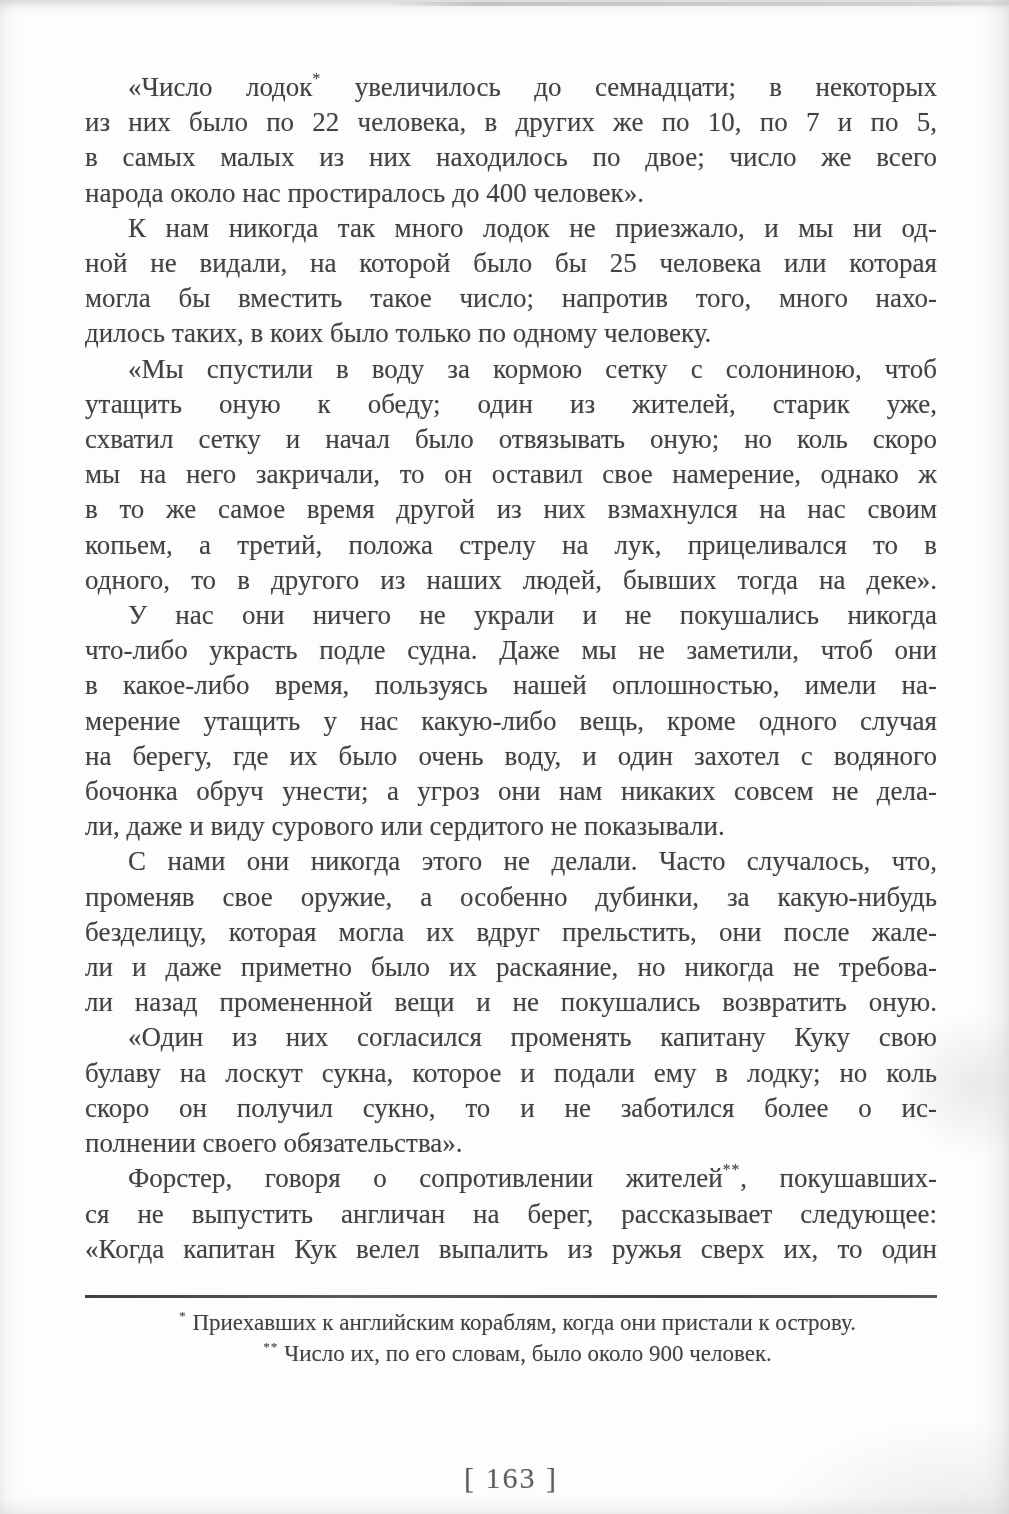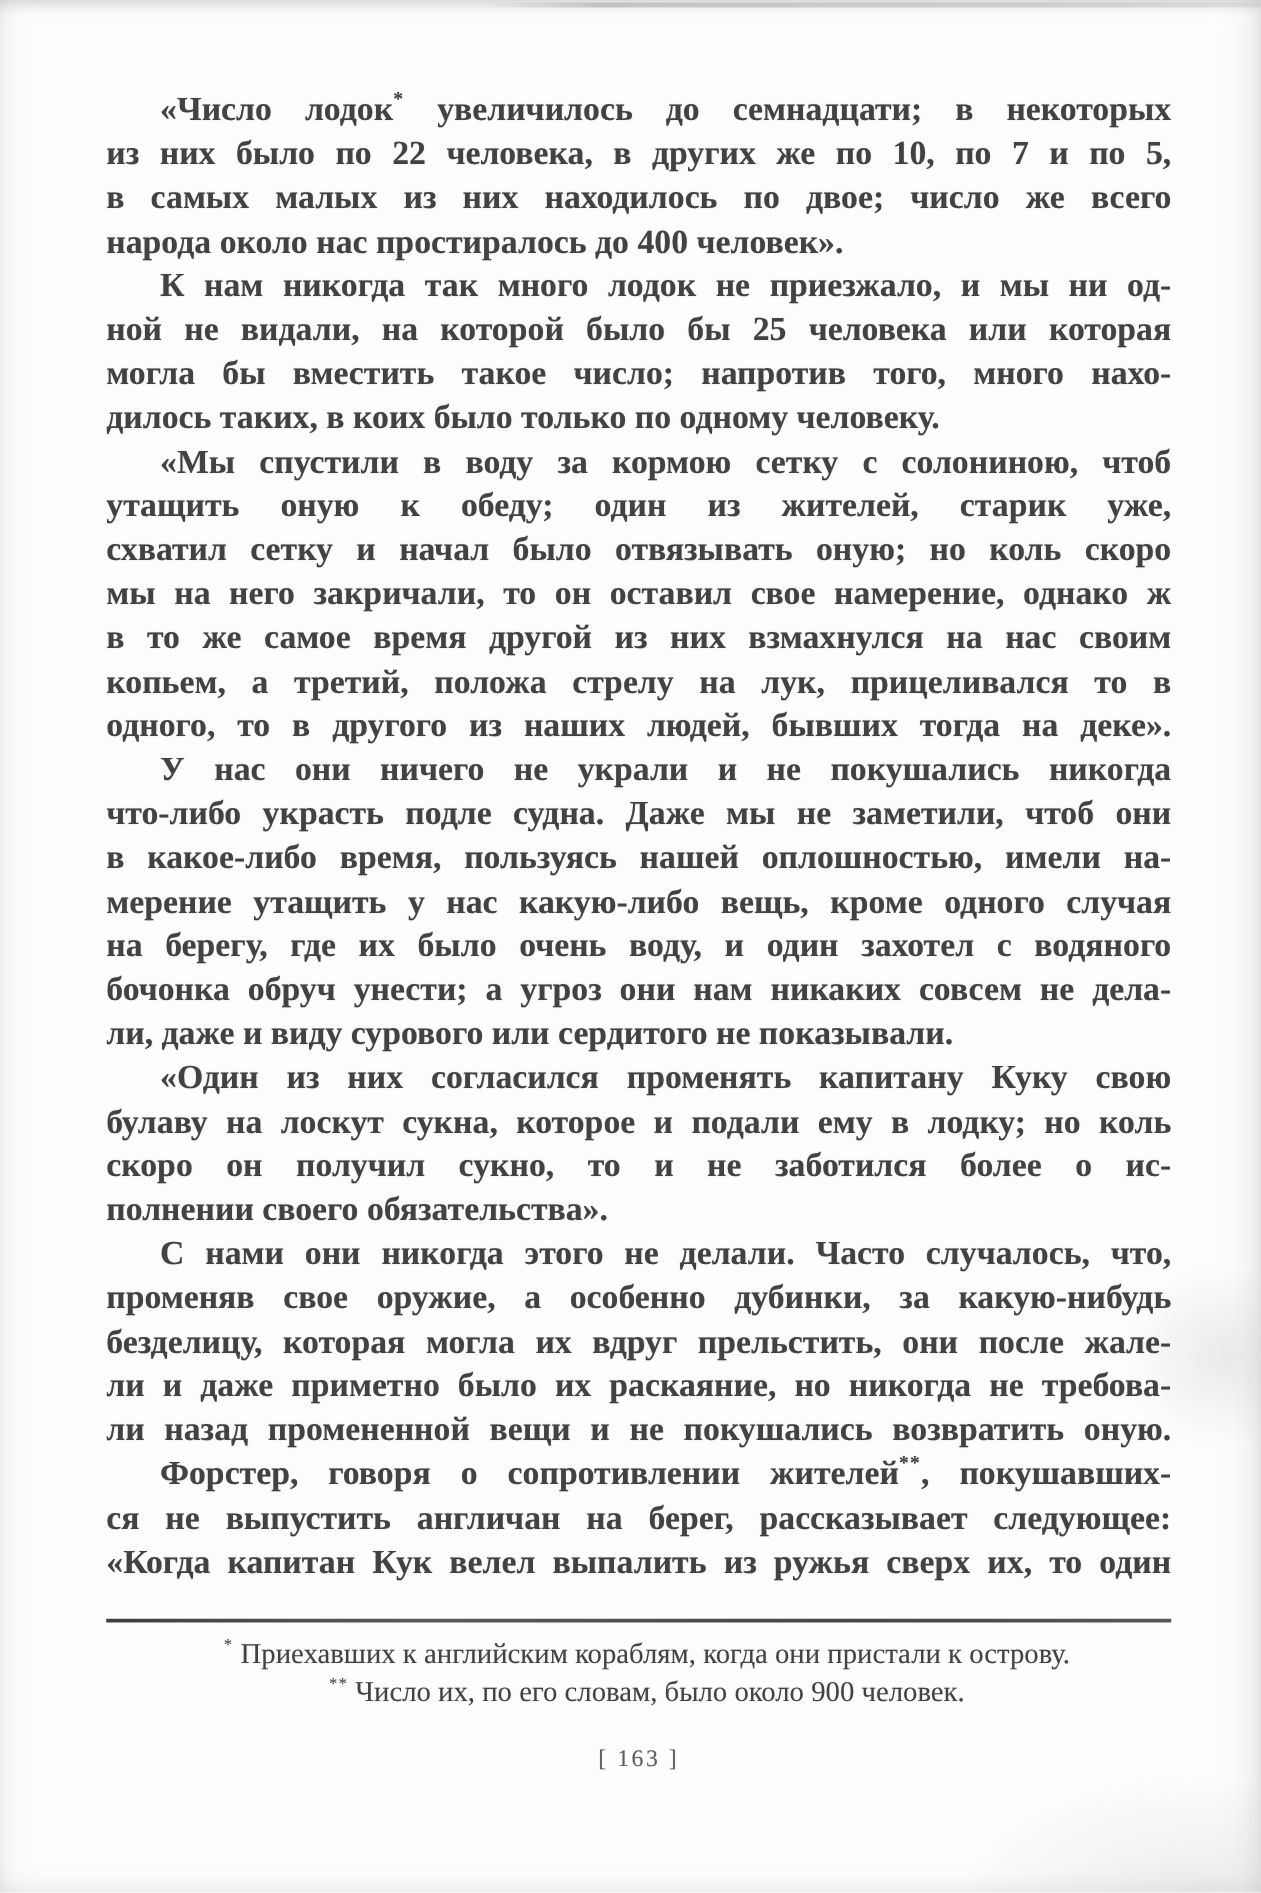--- a/index.html
+++ b/index.html
@@ -52,21 +52,20 @@
     text-shadow: 0 0 1px rgba(66,66,66,0.35);
   }
   .paragraph { margin: 0; }
   .line {
     font-size: 27px;
     line-height: 35.2px;
     text-align: justify;
     text-align-last: justify;
     overflow: hidden;
     white-space: normal;
-    font-weight: bold;
   }
   .line.first { padding-left: 43px; }
   .line.endline { text-align-last: left; }
   sup.fn-ref, sup.fn-marker {
     font-size: 0.58em;
     line-height: 0;
     position: relative;
     top: -0.12em;
     vertical-align: super;
     letter-spacing: 1px;
@@ -88,24 +87,24 @@
   }
   .footnote {
     font-size: 23px;
     line-height: 31px;
     padding-left: 13px;
     text-align: center;
   }
   .page-number {
     position: absolute;
     left: 85px;
-    top: 1397px;
+    top: 1461px;
     width: 852px;
     text-align: center;
-    font-size: 19px;
+    font-size: 30px;
     color: #5f5f5f;
     letter-spacing: 2px;
     text-shadow: 0 0 1px rgba(95,95,95,0.35);
   }
 </style>
 </head>
 <body>
 
 <div class="page" style="color: rgb(66, 66, 66);">
   <div class="scan-streak-top"></div>
@@ -137,31 +136,31 @@
       <div class="paragraph">
         <div class="line first">У нас они ничего не украли и не покушались никогда</div>
         <div class="line">что-либо украсть подле судна. Даже мы не заметили, чтоб они</div>
         <div class="line">в какое-либо время, пользуясь нашей оплошностью, имели на-</div>
         <div class="line">мерение утащить у нас какую-либо вещь, кроме одного случая</div>
         <div class="line">на берегу, где их было очень воду, и один захотел с водяного</div>
         <div class="line">бочонка обруч унести; а угроз они нам никаких совсем не дела-</div>
         <div class="line endline">ли, даже и виду сурового или сердитого не показывали.</div>
       </div>
       <div class="paragraph">
-        <div class="line first">«Один из них согласился променять капитану Куку свою</div>
-        <div class="line">булаву на лоскут сукна, которое и подали ему в лодку; но коль</div>
-        <div class="line">скоро он получил сукно, то и не заботился более о ис-</div>
-        <div class="line endline">полнении своего обязательства».</div>
-      </div>
-      <div class="paragraph">
         <div class="line first">С нами они никогда этого не делали. Часто случалось, что,</div>
         <div class="line">променяв свое оружие, а особенно дубинки, за какую-нибудь</div>
         <div class="line">безделицу, которая могла их вдруг прельстить, они после жале-</div>
         <div class="line">ли и даже приметно было их раскаяние, но никогда не требова-</div>
         <div class="line">ли назад промененной вещи и не покушались возвратить оную.</div>
+      </div>
+      <div class="paragraph">
+        <div class="line first">«Один из них согласился променять капитану Куку свою</div>
+        <div class="line">булаву на лоскут сукна, которое и подали ему в лодку; но коль</div>
+        <div class="line">скоро он получил сукно, то и не заботился более о ис-</div>
+        <div class="line endline">полнении своего обязательства».</div>
       </div>
       <div class="paragraph">
         <div class="line first">Форстер, говоря о сопротивлении жителей<sup class="fn-ref">**</sup>, покушавших-</div>
         <div class="line">ся не выпустить англичан на берег, рассказывает следующее:</div>
         <div class="line">«Когда капитан Кук велел выпалить из ружья сверх их, то один</div>
       </div>
     </div>
 
   <div class="footnote-rule"></div>
 

